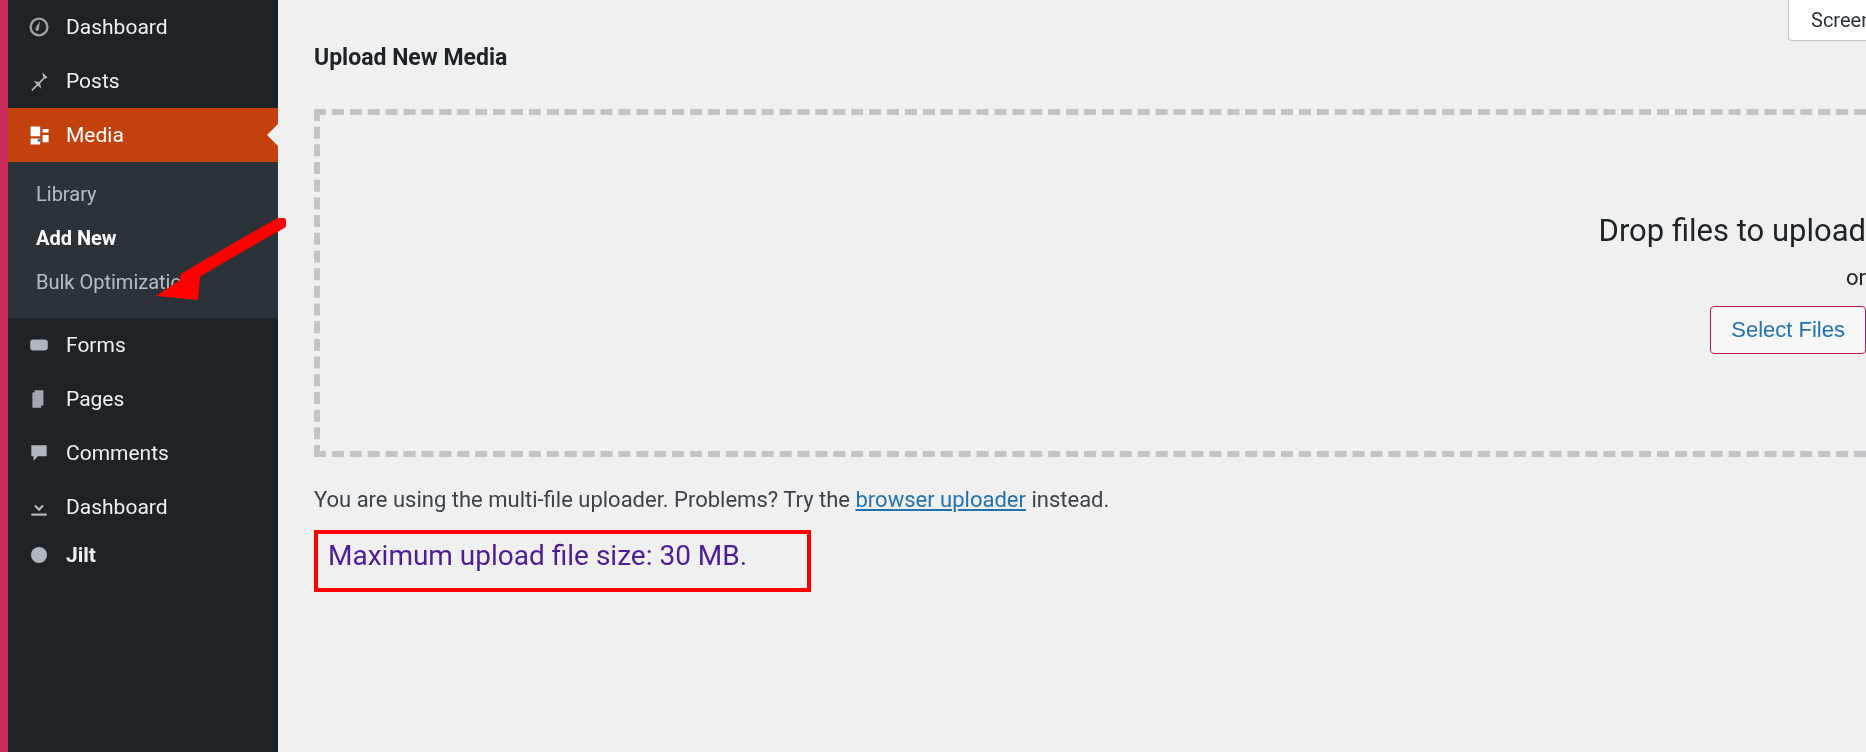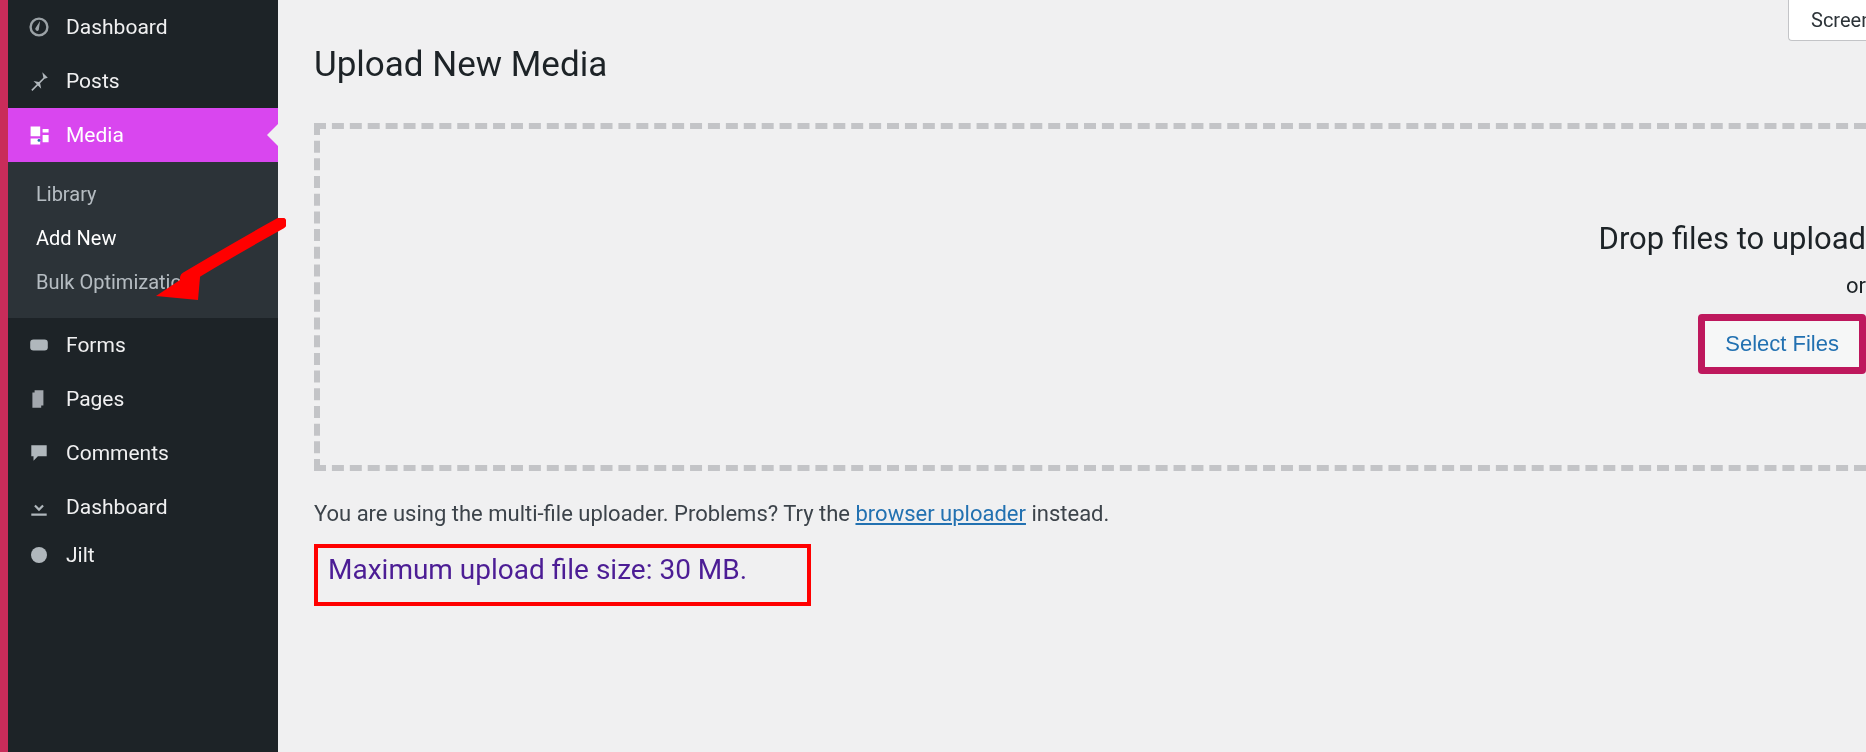--- a/index.html
+++ b/index.html
@@ -30,21 +30,21 @@
     font-weight: 400;
     color: #f0f0f1;
     cursor: pointer;
     position: relative;
   }
   .menu-item .icon { width: 26px; height: 26px; display:flex; align-items:center; justify-content:center; }
   .menu-item .icon svg { fill: rgba(240,246,252,.7); }
   .menu-item.top .icon svg { fill: rgba(240,246,252,.6); }
 
   .menu-item.active {
-    background: #d946ef;
+    background: #c2410c;
     color: #ffffff;
   }
   .menu-item.active .icon svg { fill: #ffffff; }
   .menu-item.active::after {
     content: "";
     position: absolute;
     right: -1px; top: 50%;
     transform: translateY(-50%);
     width: 0; height: 0;
     border-top: 12px solid transparent;
@@ -57,21 +57,21 @@
     padding: 10px 0 14px 0;
   }
   .submenu-item {
     padding: 10px 18px 10px 28px;
     font-size: 20px;
     color: rgba(240,246,252,.7);
     cursor: pointer;
   }
   .submenu-item.current {
     color: #ffffff;
-    font-weight: 400;
+    font-weight: 700;
   }
 
   
   .main {
     position: absolute;
     left: 278px; right: 0; top: 0; bottom: 0;
     padding: 18px 0 0 36px;
   }
 
   .screen-options {
@@ -85,22 +85,22 @@
     padding: 8px 0 8px 22px;
     font-size: 20px;
     color: #2c3338;
     cursor: pointer;
     width: 78px;
     overflow: hidden;
     white-space: nowrap;
   }
 
   h1.page-title {
-    font-size: 35px;
-    font-weight: 400;
+    font-size: 23px;
+    font-weight: 700;
     color: #1d2327;
     margin: 26px 0 38px 0;
   }
 
   .dropzone {
     border: 6px dashed #c3c4c7;
     border-right: none;
     min-height: 348px;
     display: flex;
     flex-direction: column;
@@ -114,21 +114,21 @@
     color: #1d2327;
     font-weight: 400;
   }
   .dropzone-or {
     font-size: 22px;
     color: #1d2327;
   }
   .select-files {
     background: #f6f7f7;
     color: #2271b1;
-    border: 7px solid #be185d;
+    border: 1px solid #be185d;
     border-radius: 4px;
     font-size: 22px;
     padding: 10px 20px;
     cursor: pointer;
   }
 
   .uploader-note {
     margin-top: 26px;
     font-size: 22px;
     color: #3c434a;
@@ -231,21 +231,21 @@
 
   <div class="menu-item">
     <span class="icon">
       <svg viewBox="0 0 20 20" width="22" height="22">
           <path d="M10 2v9l3-3 1.4 1.4L10 13.8 5.6 9.4 7 8l3 3V2zM3 16h14v2H3z"></path>
         </svg>
     </span>
     <span>Dashboard</span>
   </div>
 
-  <div class="menu-item" style="padding-top:8px;padding-bottom:2px;">
+  <div class="menu-item" style="padding-top:8px;padding-bottom:2px;font-weight:bold;">
     <span class="icon">
       <svg viewBox="0 0 20 20" width="20" height="20">
           <circle cx="10" cy="10" r="8"></circle>
         </svg>
     </span>
     <span>Jilt</span>
   </div>
 
 </nav>
 

